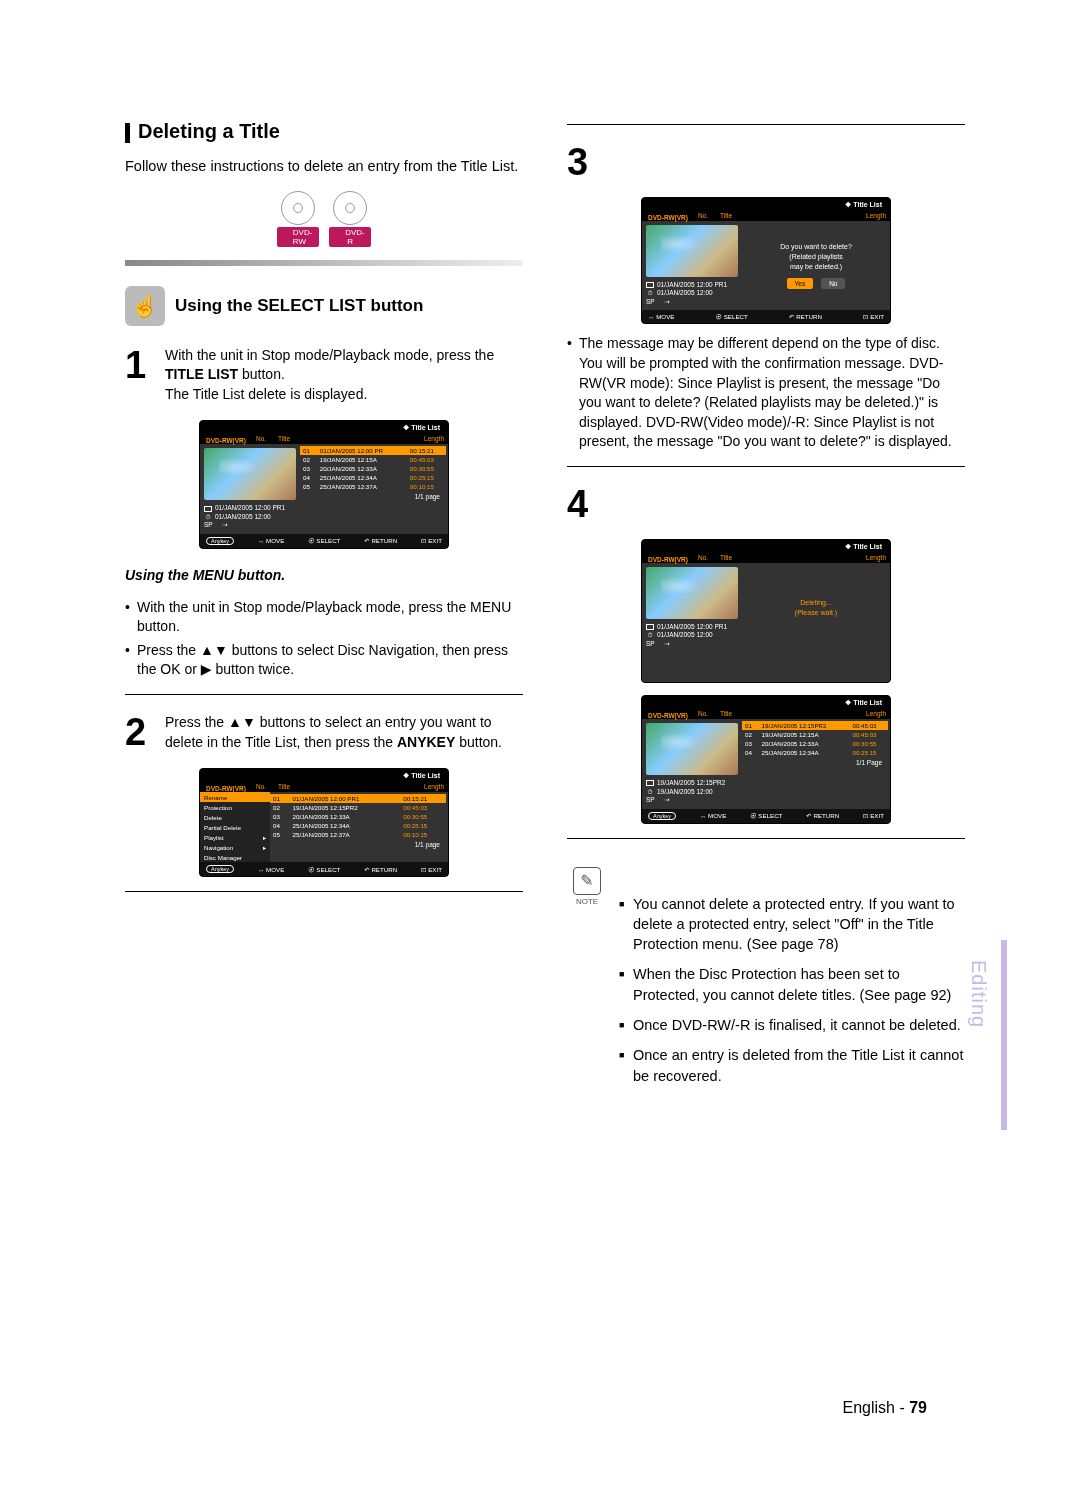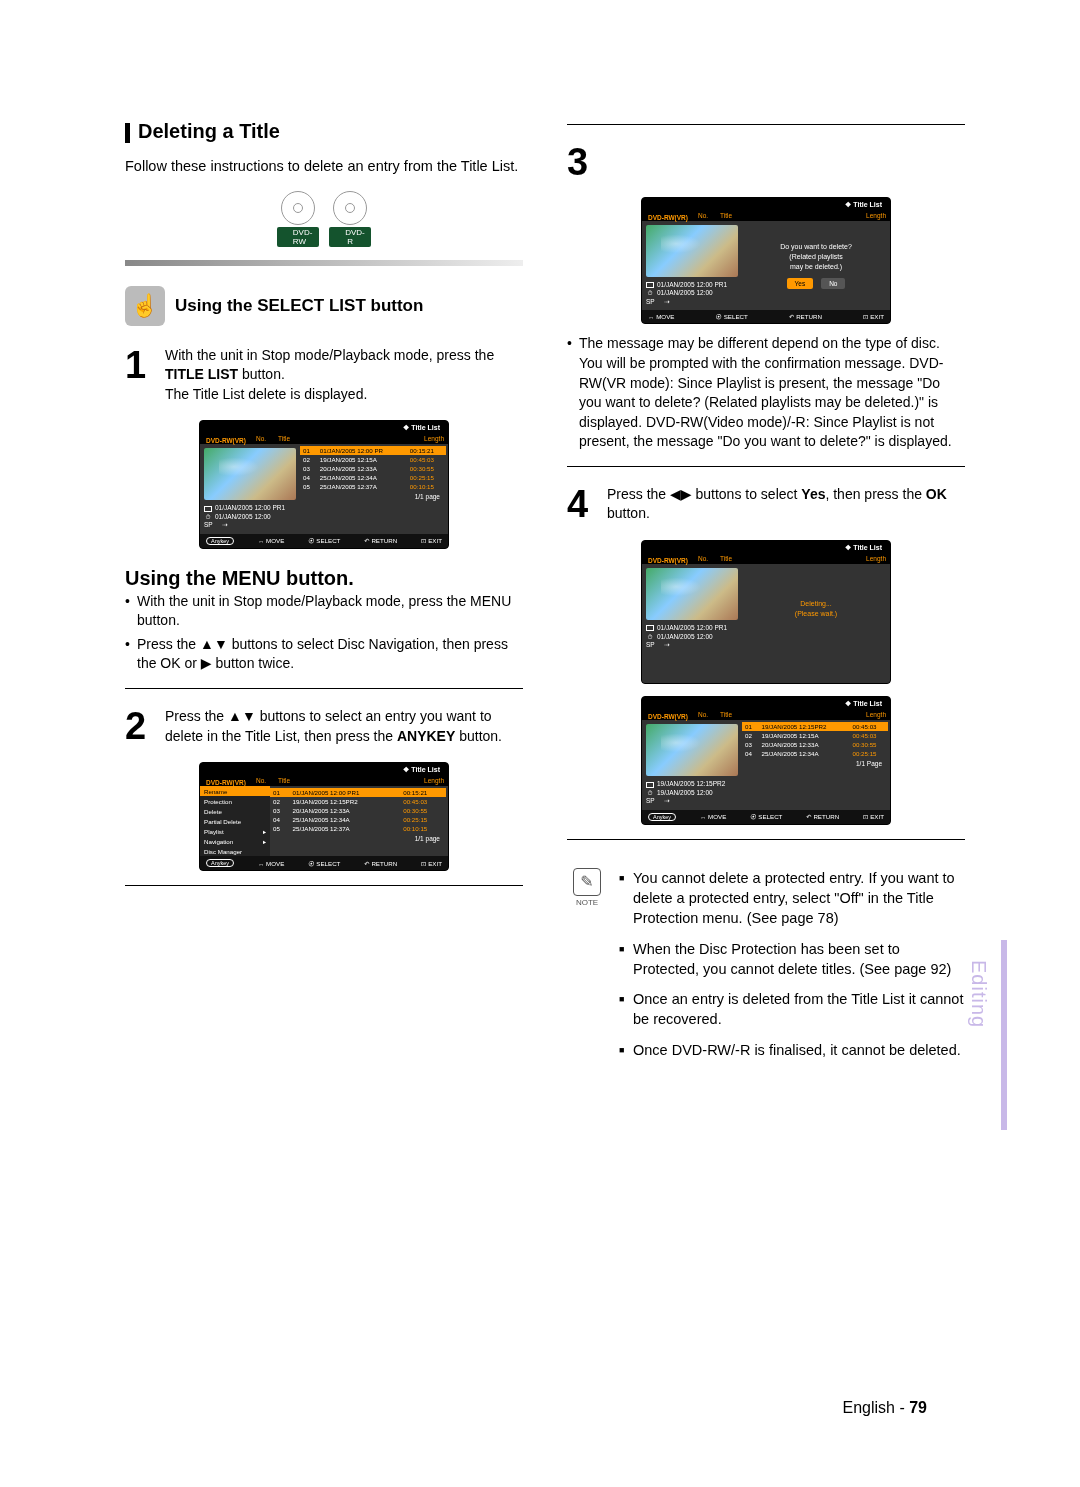--- a/index.html
+++ b/index.html
@@ -7,31 +7,31 @@
   .page { position: relative; width: 1080px; height: 1487px; padding: 120px 115px 80px 125px; }
   .columns { display: flex; gap: 44px; }
   .col { flex: 1 1 50%; }
   .section-bar { width: 5px; height: 20px; background: #000; display: inline-block; vertical-align: middle; margin-right: 8px; }
   h2.section { font-size: 20px; font-weight: bold; margin-bottom: 14px; }
   p.intro { font-size: 14.5px; line-height: 1.35; margin-bottom: 14px; }
   .disc-icons { text-align: center; margin: 6px 0 10px; }
   .disc { display: inline-block; width: 42px; text-align: center; margin: 0 3px; }
   .disc .circle { width: 34px; height: 34px; border: 1.5px solid #999; border-radius: 50%; margin: 0 auto; position: relative; }
   .disc .circle::after { content: ''; position: absolute; top: 50%; left: 50%; width: 8px; height: 8px; border: 1.5px solid #999; border-radius: 50%; transform: translate(-50%,-50%); }
-  .disc .lbl { font-size: 8px; background: #14532d; color: #fff; padding: 1px 16px; margin-top: 2px; border-radius: 2px; }
+  .disc .lbl { font-size: 8px; background: #be185d; color: #fff; padding: 1px 16px; margin-top: 2px; border-radius: 2px; }
   .gradient-hr { height: 6px; background: linear-gradient(to right, #888, #eee); margin: 12px 0 20px; }
   .using-row { display: flex; align-items: center; gap: 10px; margin-bottom: 20px; }
   .hand-icon { width: 40px; height: 40px; background: #bbb; border-radius: 6px; display: flex; align-items: center; justify-content: center; color: #fff; font-size: 22px; }
   .using-title { font-size: 17px; font-weight: bold; }
   .step { display: flex; gap: 10px; margin-bottom: 16px; }
   .step-num { font-size: 38px; font-weight: bold; line-height: 1; width: 30px; flex-shrink: 0; }
   .step-body { font-size: 14px; line-height: 1.4; flex: 1; }
   .step-body .b { font-weight: bold; }
   .arrows { font-family: Arial; }
-  .sub-h { font-weight: bold; font-size: 20px; margin-bottom: 2px; }
+  .sub-h { font-weight: bold; font-size: 14px; margin-bottom: 15px; font-style: italic; }
   .bullets { font-size: 14px; line-height: 1.4; }
   .bullets li { list-style: none; padding-left: 12px; position: relative; margin-bottom: 4px; }
   .bullets li::before { content: '•'; position: absolute; left: 0; }
   .thin-hr { border: none; border-top: 1px solid #000; margin: 14px 0 18px; }
   
   .osd { width: 250px; margin: 12px auto 10px; font-size: 7px; color: #fff; background: #000; border: 1px solid #000; border-radius: 4px; overflow: hidden; }
   .osd .titlebar { text-align: right; padding: 3px 8px; font-weight: bold; color: #fff; }
   .osd .titlebar::before { content: '❖ '; }
   .osd .body { display: flex; background: #333; }
   .osd .left { width: 100px; padding: 4px; }
@@ -61,21 +61,21 @@
   .osd .centerbox .msg { color:#f90;}
   .osd .btns { display:flex; gap:8px;}
   .osd .btn { padding:1px 8px; font-size:6.5px; border-radius:2px;}
   .osd .btn.y { background:#f90;color:#000;}
   .osd .btn.n { background:#555;}
   .osd .nolist { height: 30px; background: #333; }
 
   .note-block { display: flex; gap: 12px; margin-top: 28px; }
   .note-icon-col { width: 40px; text-align: center; font-size: 8px; color: #555; }
   .note-icon { width: 28px; height: 28px; border: 1px solid #555; border-radius: 4px; margin: 0 auto 2px; display:flex;align-items:center;justify-content:center;font-size:16px;}
-  .note-list { flex: 1; font-size: 14.5px; line-height: 1.4; }
+  .note-list { flex: 1; font-size: 14.5px; line-height: 1.4; margin-top: 27px; }
   .note-list li { list-style: none; padding-left: 14px; position: relative; margin-bottom: 10px; }
   .note-list li::before { content: '■'; position: absolute; left: 0; font-size: 9px; top: 4px; }
 
   .side-tab { position: absolute; right: 90px; top: 960px; writing-mode: vertical-rl; font-size: 20px; font-weight: 300; color: #c8b8e8; letter-spacing: 1px; }
   .side-bar { position: absolute; right: 73px; top: 940px; width: 6px; height: 190px; background: #c8b8e8; }
   .footer { position: absolute; bottom: 70px; right: 153px; font-size: 16px; }
   .footer .b { font-weight: bold; }
 </style>
 </head>
 <body>
@@ -324,23 +324,20 @@
       </div>
 
       <ul class="bullets" style="margin-top:8px;">
         <li>The message may be different depend on the type of disc. You will be prompted with the confirmation message. DVD-RW(VR mode): Since Playlist is present, the message "Do you want to delete? (Related playlists may be deleted.)" is displayed. DVD-RW(Video mode)/-R: Since Playlist is not present, the message "Do you want to delete?" is displayed.</li>
       </ul>
 
       <hr class="thin-hr">
 
       <div class="step">
         <div class="step-num">4</div>
-        <div class="step-body">
-          <span>Press the </span><span class="arrows">◀▶</span><span> buttons to select </span><span class="b">Yes</span><span>, then press the </span><span class="b">OK</span><span> button.</span>
-        </div>
       </div>
 
       <div class="osd">
         <div class="titlebar">Title List</div>
         <div style="display:flex;">
           <div class="dvdrw" style="padding:2px 6px 0;"><span>DVD-RW(VR)</span></div>
           <div class="hdr" style="flex:1;">
               <span>No.</span>
               <span>Title</span>
               <span>Length</span>
@@ -436,22 +433,22 @@
       <hr class="thin-hr">
 
       <div class="note-block">
         <div class="note-icon-col">
           <div class="note-icon">✎</div>
           <div>NOTE</div>
         </div>
         <ul class="note-list">
           <li>You cannot delete a protected entry. If you want to delete a protected entry, select "Off" in the Title Protection menu. (See page 78)</li>
           <li>When the Disc Protection has been set to Protected, you cannot delete titles. (See page 92)</li>
+          <li>Once DVD-RW/-R is finalised, it cannot be deleted.</li>
           <li>Once an entry is deleted from the Title List it cannot be recovered.</li>
-          <li>Once DVD-RW/-R is finalised, it cannot be deleted.</li>
         </ul>
       </div>
     </div>
   </div>
 
   <div class="side-bar"></div>
   <div class="side-tab">Editing</div>
 
   <div class="footer">
     <span>English - </span><span class="b">79</span>

